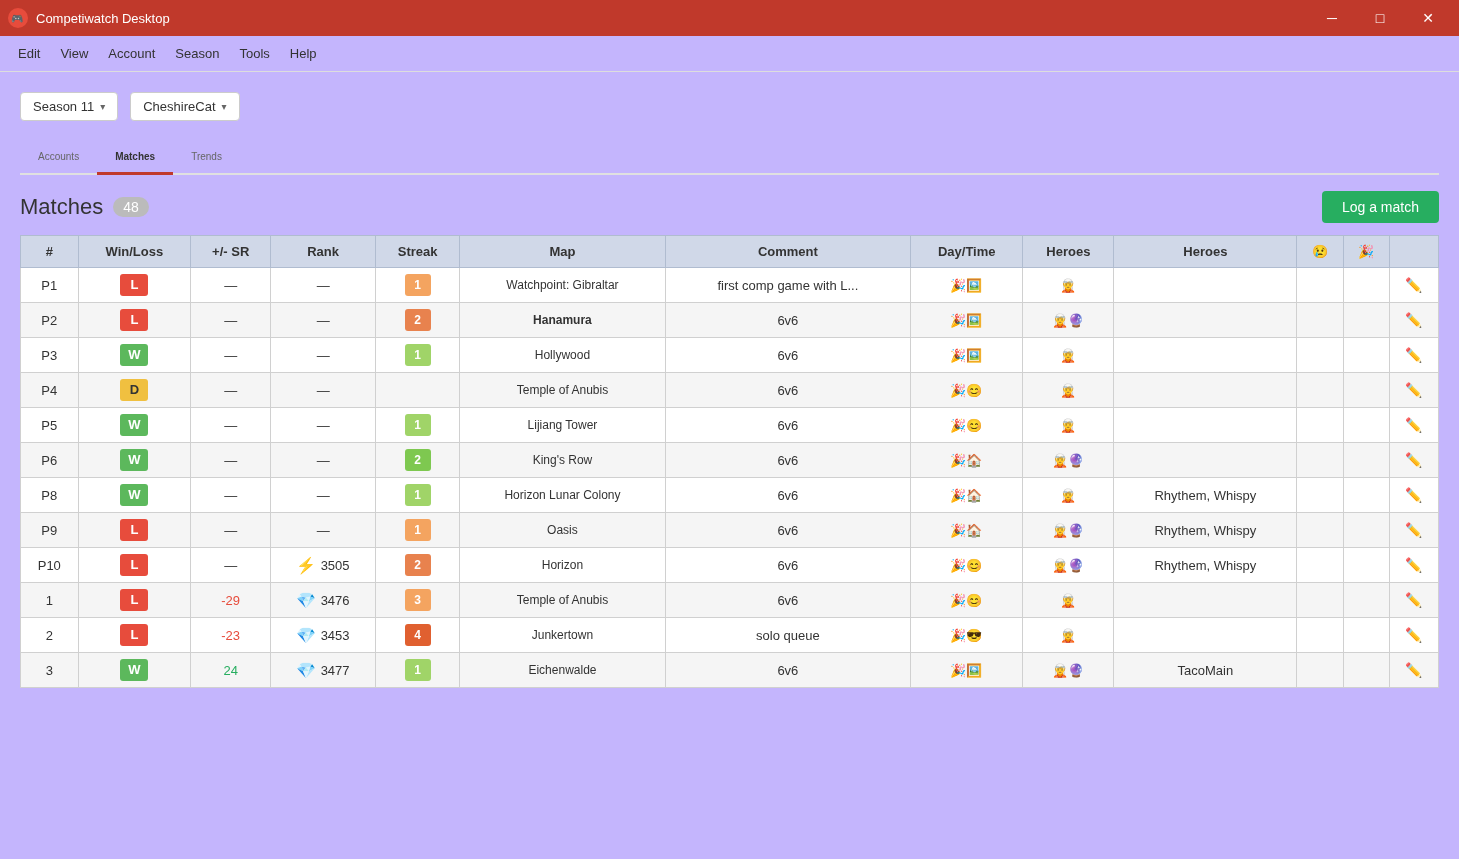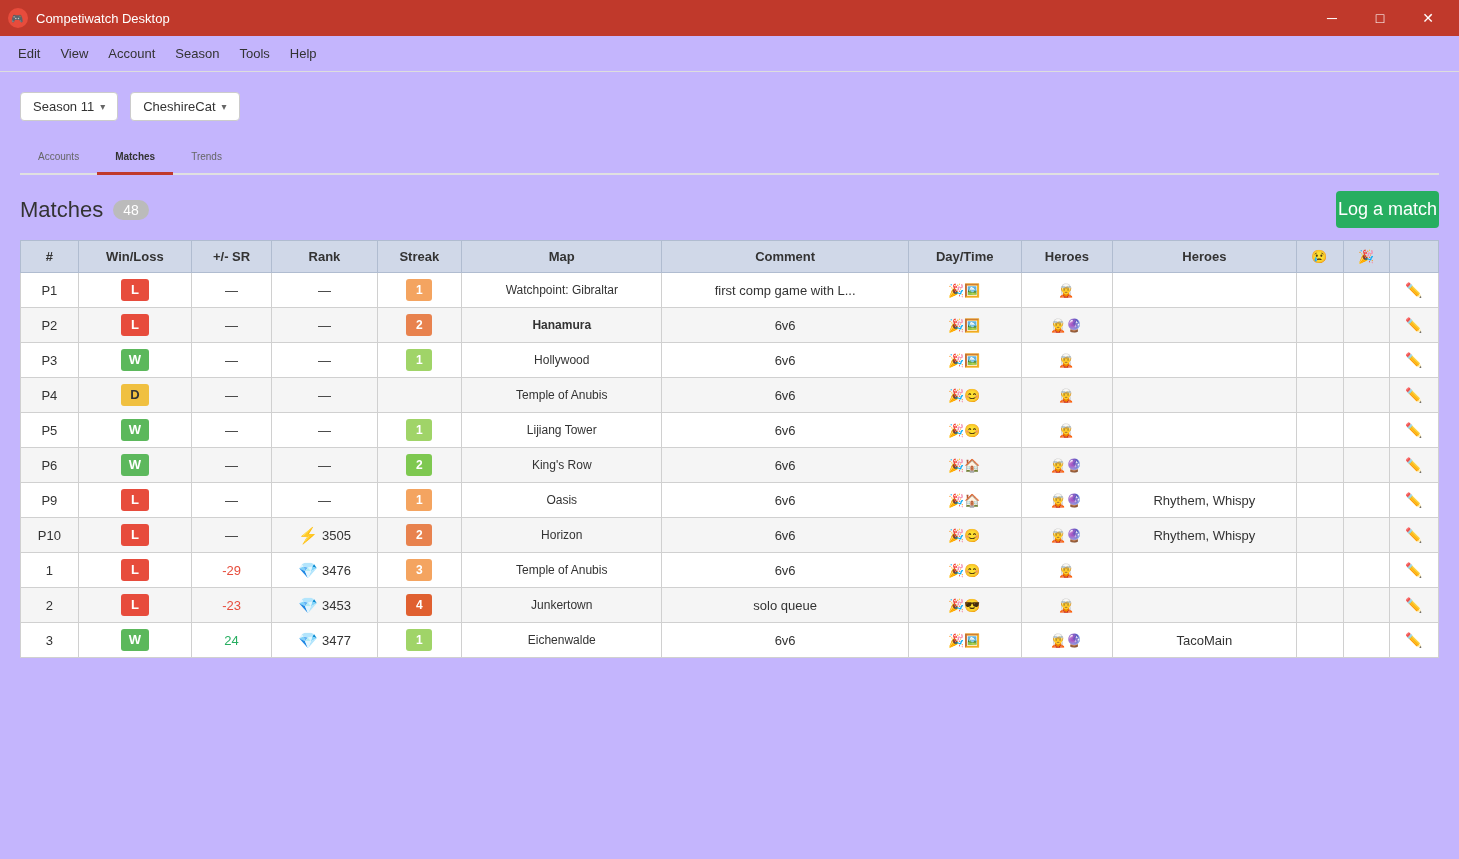--- a/index.html
+++ b/index.html
@@ -110,22 +110,22 @@
       color: white;
       border-radius: 10px;
       padding: 2px 10px;
       font-size: 14px;
     }
     .log-match-btn {
       background: #27ae60;
       color: white;
       border: none;
       border-radius: 4px;
-      padding: 8px 2px;
-      font-size: 18px;
+      padding: 8px 20px;
+      font-size: 14px;
       cursor: pointer;
       font-weight: 500;
     }
 
     
     .matches-table {
       width: 100%;
       border-collapse: collapse;
       font-size: 13px;
     }
@@ -362,20 +362,35 @@
           <td class="map-cell map-kingsrow">King's Row</td>
           <td>6v6</td>
           <td>🎉🏠</td>
           <td>🧝🔮</td>
           <td></td>
           <td></td>
           <td></td>
           <td><span class="edit-icon">✏️</span></td>
         </tr>
         <tr>
+          <td>P8</td>
+          <td><span class="badge badge-W">W</span></td>
+          <td style="">—</td>
+          <td>—</td>
+          <td><span class="streak-badge streak-1-win">1</span></td>
+          <td class="map-cell map-horizon">Horizon Lunar Colony</td>
+          <td>6v6</td>
+          <td>🎉🏠</td>
+          <td>🧝</td>
+          <td>Rhythem, Whispy</td>
+          <td></td>
+          <td></td>
+          <td><span class="edit-icon">✏️</span></td>
+        </tr>
+        <tr>
           <td>P9</td>
           <td><span class="badge badge-L">L</span></td>
           <td style="">—</td>
           <td>—</td>
           <td><span class="streak-badge streak-1-loss">1</span></td>
           <td class="map-cell map-oasis">Oasis</td>
           <td>6v6</td>
           <td>🎉🏠</td>
           <td>🧝🔮</td>
           <td>Rhythem, Whispy</td>

